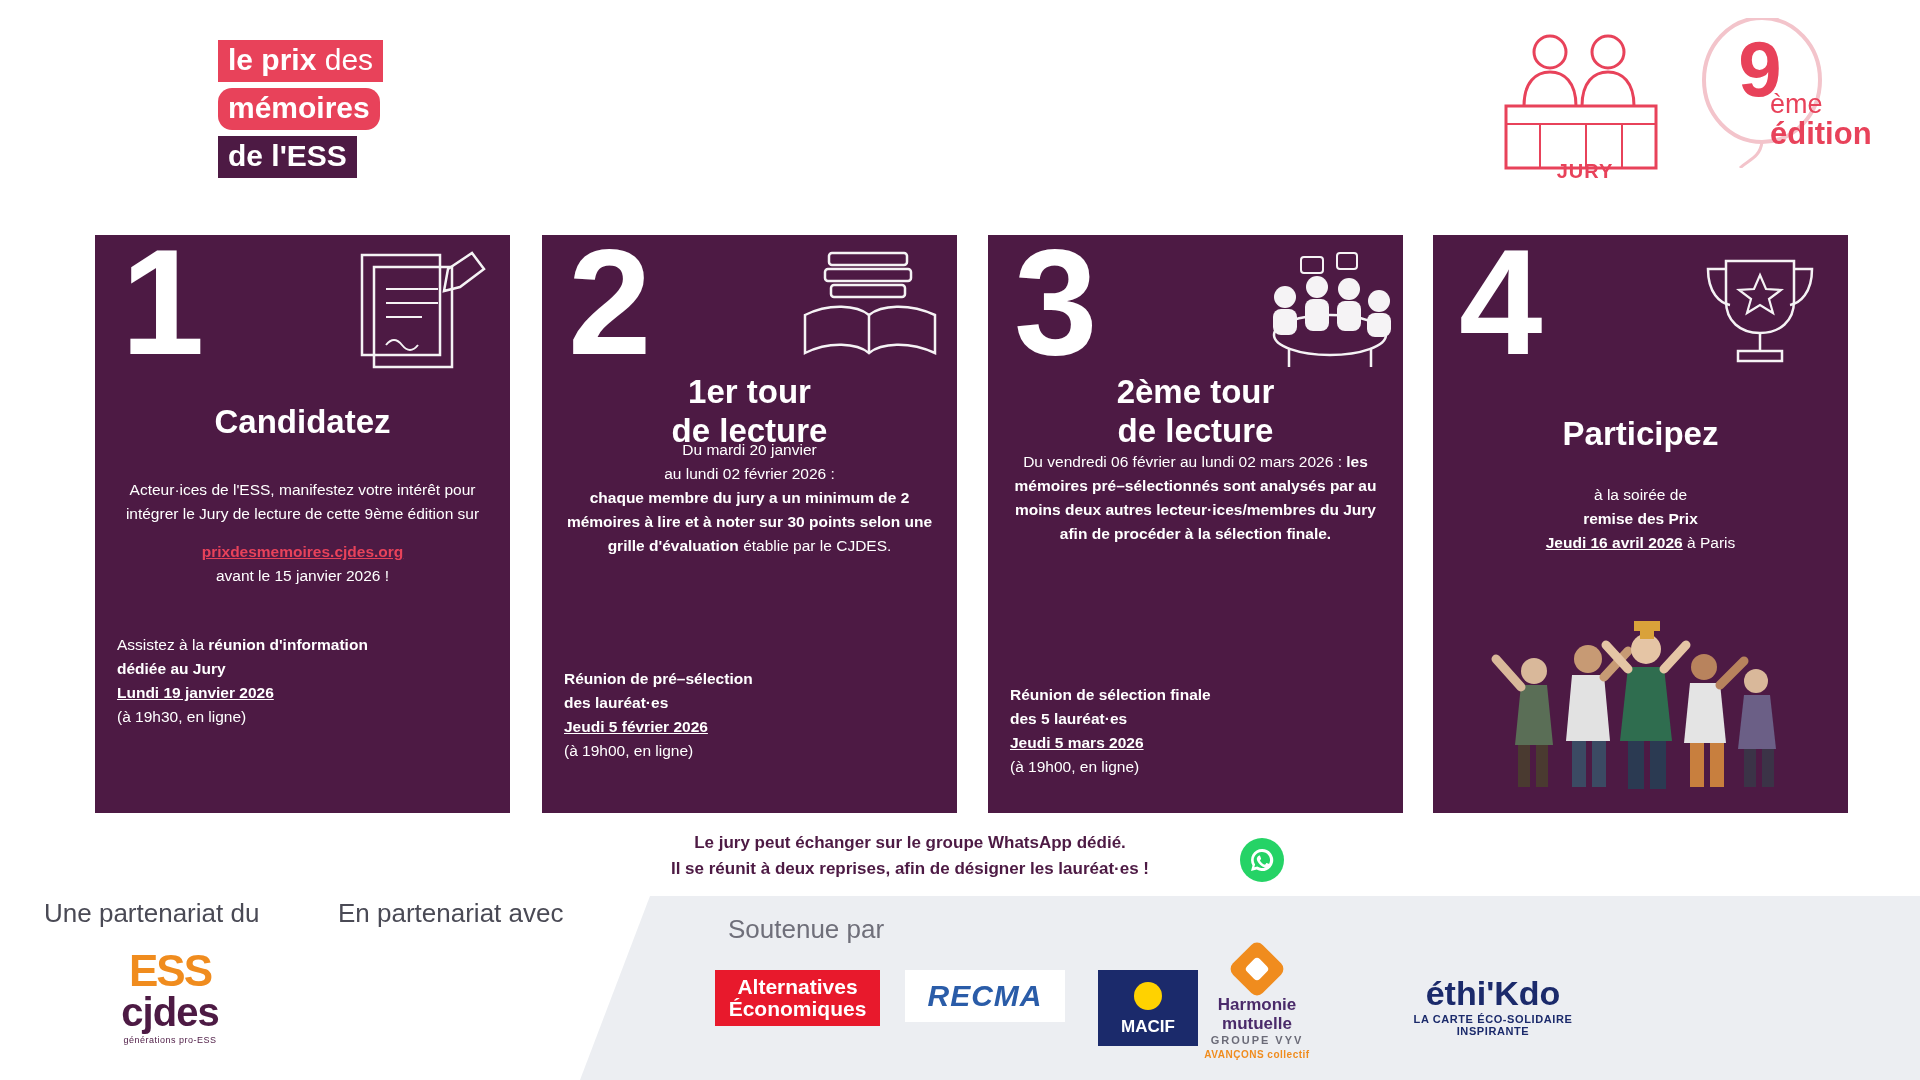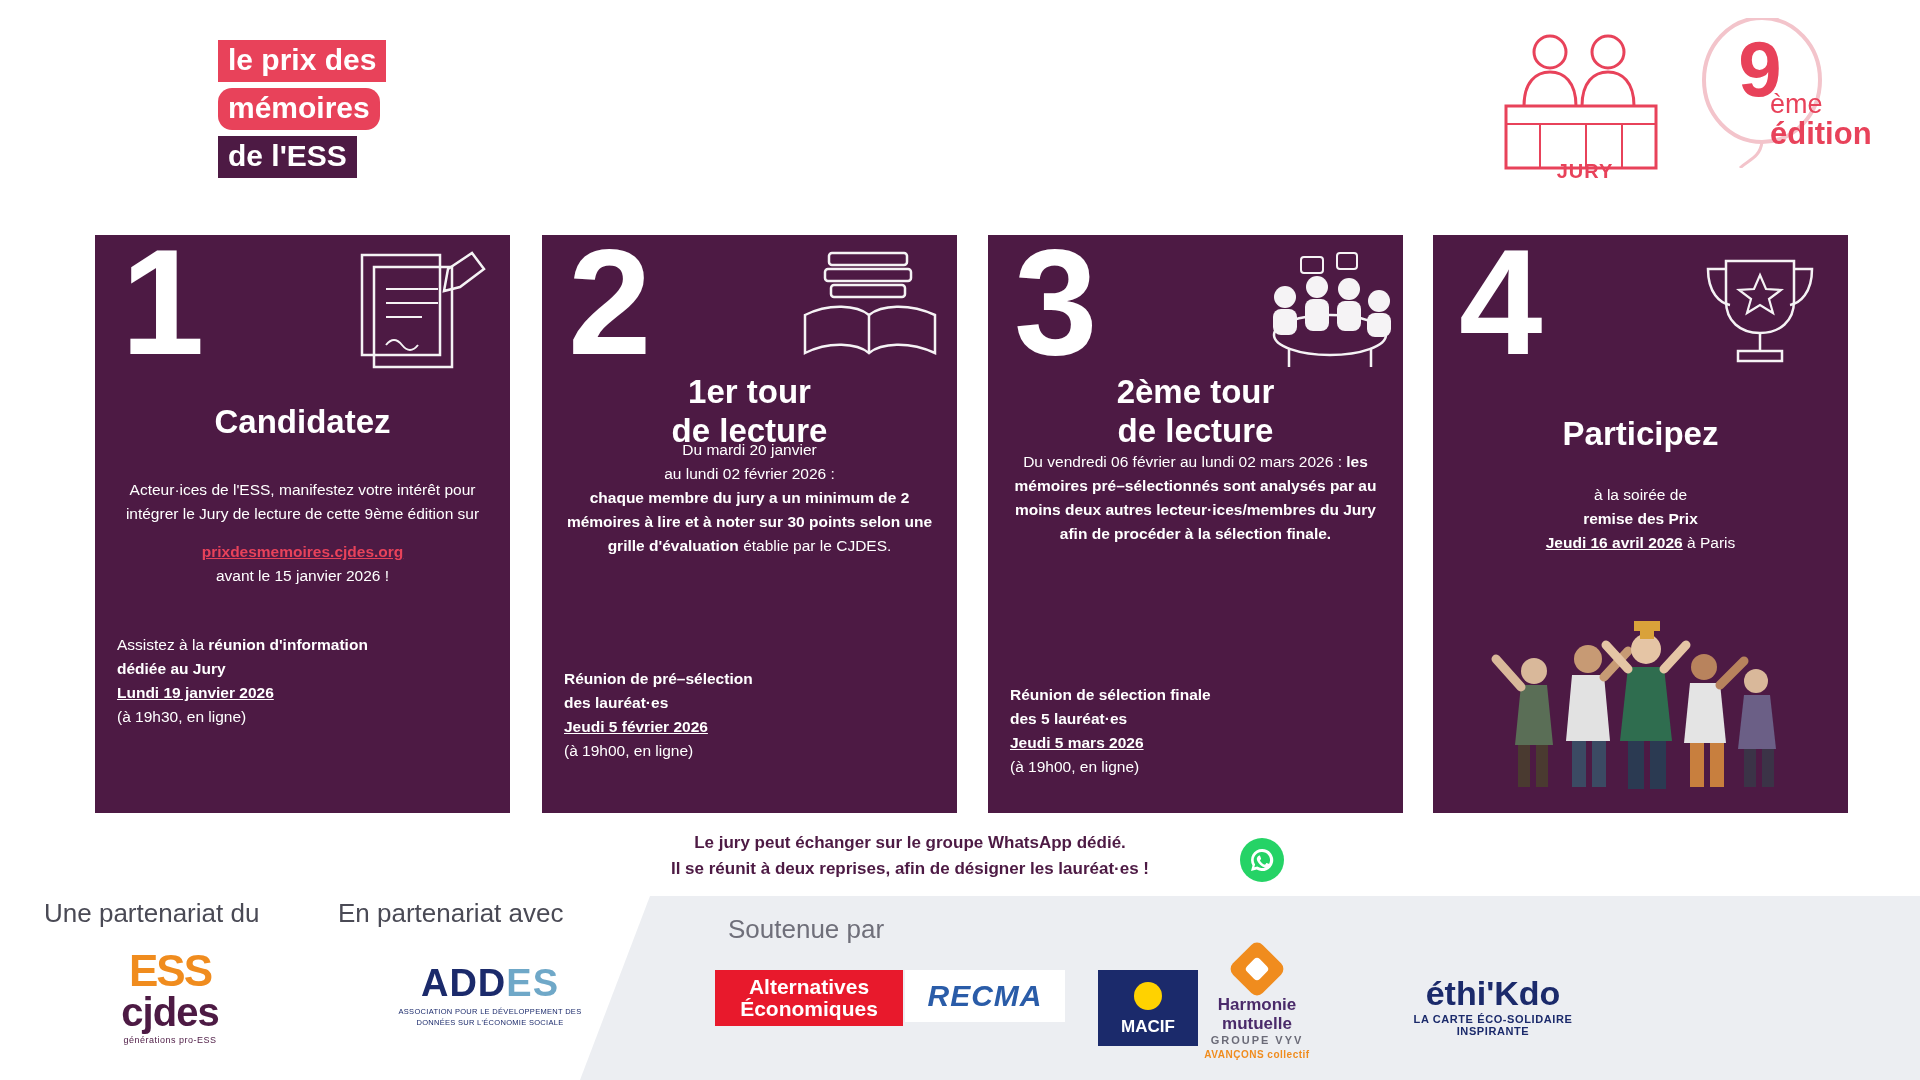--- a/index.html
+++ b/index.html
@@ -17,21 +17,21 @@
 
   .crest { position:absolute; left:28px; top:22px; width:170px; height:150px; }
   .crest-label {
     position:absolute; top:48px; left:0; width:170px; text-align:center;
     font-size:12px; letter-spacing:1.2px; color:#e8425a; font-weight:700;
   }
 
   .logo-block { position:absolute; left:218px; top:40px; width:240px; }
   .logo-line { display:inline-block; padding:3px 10px 5px; margin-bottom:6px; }
   .lg1 { background:#e8425a; color:#ffffff; font-size:30px; font-weight:700; }
-  .lg1 .thin { font-weight:700; }
+  .lg1 .thin { font-weight:400; }
   .lg2 { background:#e8425a; color:#ffffff; font-size:30px; font-weight:700;border-radius:14px; }
   .lg3 { background:#4d1a44; color:#ffffff; font-size:30px; font-weight:700; }
 
   .jury-art { position:absolute; left:1480px; top:20px; width:210px; height:170px; }
   .jury-word {
     position:absolute; left:1525px; top:160px; width:120px; text-align:center;
     color:#e8425a; font-weight:700; font-size:20px; letter-spacing:1px;
   }
 
   .balloon { position:absolute; left:1700px; top:18px; width:120px; height:120px; }
@@ -124,21 +124,21 @@
   .cjdes .cj { font-size:40px; font-weight:800; color:#4d1a44; letter-spacing:-1px; margin-top:-6px;}
   .cjdes .tag { font-size:9px; color:#4d1a44; letter-spacing:.5px; }
 
   .addes { position:absolute; left:390px; top:82px; width:200px; text-align:center; }
   .addes .big { font-size:38px; font-weight:700; color:#1b2a6b; letter-spacing:1px; }
   .addes .big .es { color:#6fa8c8; }
   .addes .sub { font-size:7.5px; color:#1b2a6b; line-height:1.4; letter-spacing:.3px; margin-top:2px; }
 
   .sponsor { position:absolute; top:90px; display:flex; align-items:center; justify-content:center; }
 
-  .sp-alter { left:715px; width:188px; height:56px; background:#e8192c; color:#fff;
+  .sp-alter { left:715px; width:165px; height:56px; background:#e8192c; color:#fff;
     flex-direction:column; line-height:1.05; font-weight:800; font-size:21px; padding:4px; text-align:center; }
   .sp-recma { left:905px; width:160px; height:52px; background:#ffffff; color:#2a5ca8;
     font-weight:800; font-size:30px; font-style:italic; letter-spacing:1px; }
   .sp-macif { left:1098px; width:100px; height:76px; background:#1b2a6b; color:#fff;
     flex-direction:column; font-weight:800; font-size:17px; }
   .sp-harmonie { left:1192px; width:130px; height:104px; flex-direction:column; color:#4a2a6a;
     font-weight:700; font-size:17px; line-height:1.1; text-align:center; top:72px; }
   .sp-ethik { left:1378px; width:230px; height:70px; flex-direction:column; color:#1b2a6b;
     font-weight:800; font-size:34px; text-align:center; }
   .sp-sh { left:1638px; width:258px; height:46px; background:#e8192c; color:#fff;
@@ -328,24 +328,20 @@
     <div class="foot-h fh1">Une partenariat du</div>
     <div class="foot-h fh2">En partenariat avec</div>
     <div class="foot-h fh3">Soutenue par</div>
 
     <div class="cjdes">
       <div class="ess">ESS</div>
       <div class="cj">cjdes</div>
       <div class="tag">générations pro-ESS</div>
     </div>
 
-    <div class="addes">
-      <div class="big"><span>ADD</span><span class="es">ES</span></div>
-      <div class="sub">ASSOCIATION POUR LE DÉVELOPPEMENT DES DONNÉES SUR L'ÉCONOMIE SOCIALE</div>
-    </div>
 
     <div class="sponsor sp-alter">
       <span>Alternatives</span>
       <span>Économiques</span>
     </div>
 
     <div class="sponsor sp-recma">RECMA</div>
 
     <div class="sponsor sp-macif">
       <svg width="34" height="34" viewBox="0 0 34 34" style="margin-bottom:4px">

